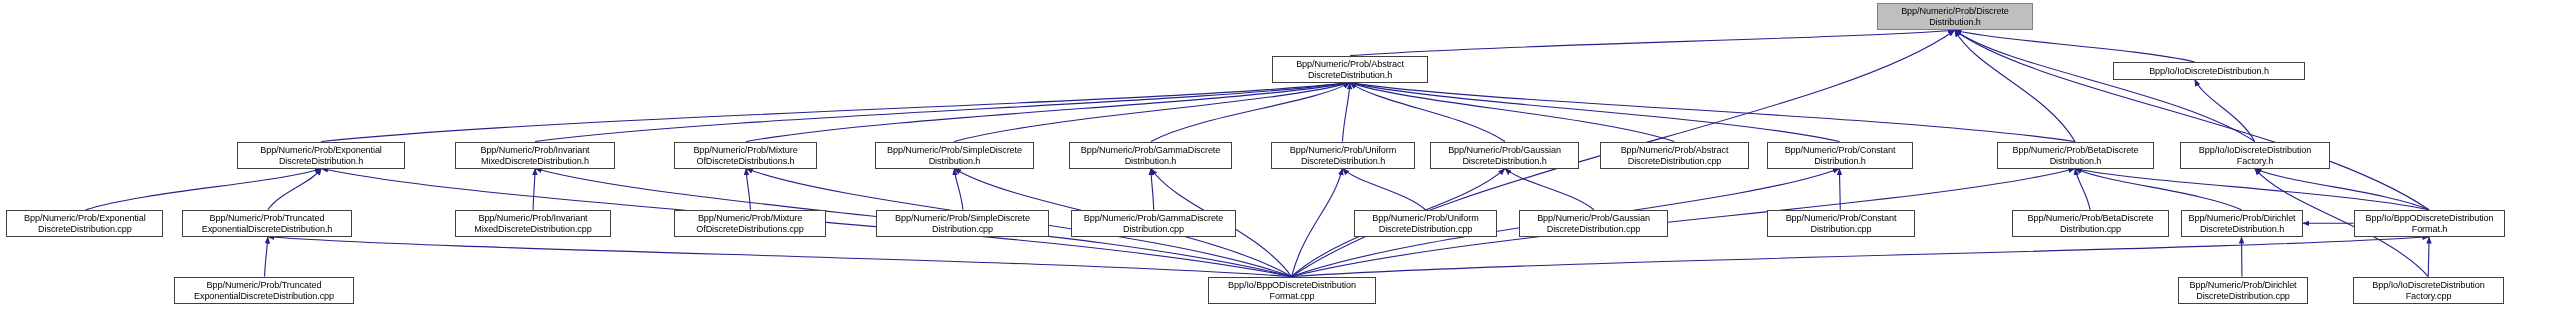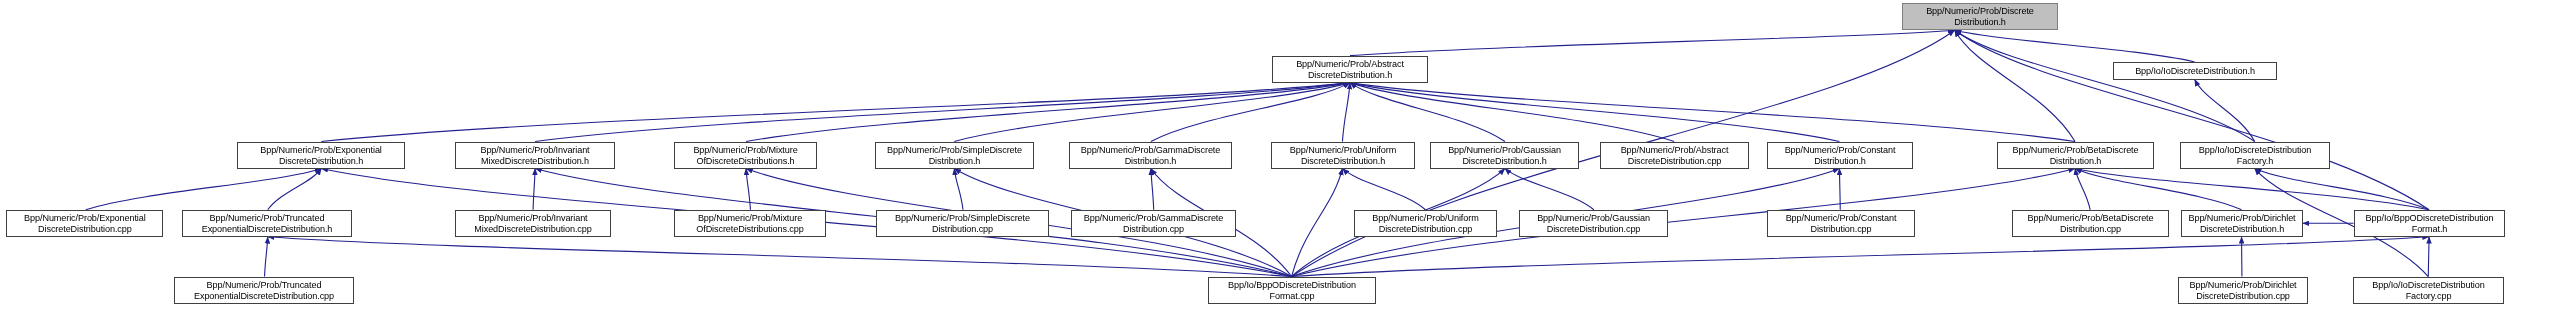--- a/index.html
+++ b/index.html
@@ -37,21 +37,20 @@
     font-size: 9.1px;
     line-height: 10.3px;
     letter-spacing: -0.1px;
     padding: 0.8px 2.4px;
     white-space: pre-line;
     z-index: 2;
   }
   .node.root {
     background: #bfbfbf;
     border: 0.8px solid #808080;
-    margin-left: 25px;
   }
   .node.thick {
     border-width: 1.6px;
     border-color: #404040;
   }
 </style>
 </head>
 <body>
 
 <div id="graph">
@@ -108,21 +107,21 @@
         <path d="M 2961,281 C 2945,281 2908.52,281 2897,281" fill="none" stroke="#22228f" stroke-width="1.4" marker-end="url(#arrow)"></path>
         <path d="M 1624.5,348 C 1982.375,325.5 2798.33,315.5 3056,298" fill="none" stroke="#22228f" stroke-width="1.4" marker-end="url(#arrow)"></path>
         <path d="M 3055,348 C 3055.25,325.5 3055.82,315.5 3056,298" fill="none" stroke="#22228f" stroke-width="1.4" marker-end="url(#arrow)"></path>
       </g>
   </svg>
   <div id="node-layer">
       <div class="node root" style="left: 1877px; top: 3.2px; width: 156px; height: 27px;">Bpp/Numeric/Prob/Discrete
 Distribution.h</div>
       <div class="node thick" style="left: 1272px; top: 56px; width: 156px; height: 27px;">Bpp/Numeric/Prob/Abstract
 DiscreteDistribution.h</div>
-      <div class="node thick" style="left: 2113px; top: 62px; width: 164px; height: 17.5px;">Bpp/Io/IoDiscreteDistribution.h</div>
+      <div class="node thick" style="left: 2113px; top: 62px; width: 192px; height: 17.5px;">Bpp/Io/IoDiscreteDistribution.h</div>
       <div class="node thick" style="left: 237px; top: 142px; width: 168px; height: 27px;">Bpp/Numeric/Prob/Exponential
 DiscreteDistribution.h</div>
       <div class="node thick" style="left: 455px; top: 142px; width: 160px; height: 27px;">Bpp/Numeric/Prob/Invariant
 MixedDiscreteDistribution.h</div>
       <div class="node thick" style="left: 674px; top: 142px; width: 143px; height: 27px;">Bpp/Numeric/Prob/Mixture
 OfDiscreteDistributions.h</div>
       <div class="node thick" style="left: 875px; top: 142px; width: 159px; height: 27px;">Bpp/Numeric/Prob/SimpleDiscrete
 Distribution.h</div>
       <div class="node thick" style="left: 1069px; top: 142px; width: 163px; height: 27px;">Bpp/Numeric/Prob/GammaDiscrete
 Distribution.h</div>

